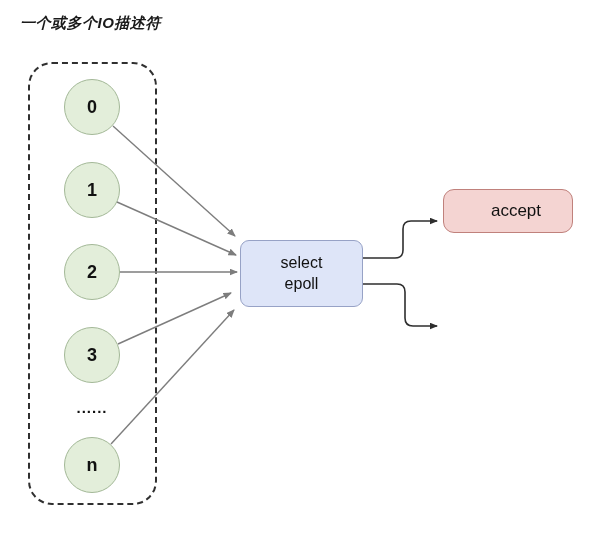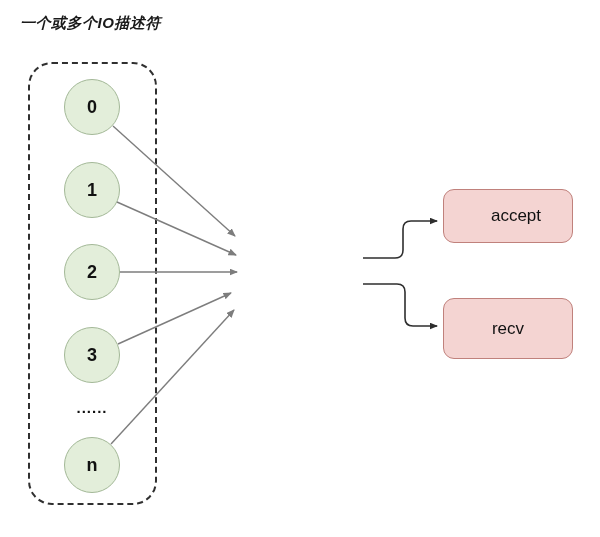--- a/index.html
+++ b/index.html
@@ -31,21 +31,21 @@
     background:var(--blue-fill,#dee5f8);border:1.5px solid var(--blue-stroke,#97a2c6);
     box-sizing:border-box;display:flex;flex-direction:column;align-items:center;justify-content:center;
     font-size:16px;color:#111;line-height:1.3;
   }
   .output-box{
     position:absolute;left:443px;width:130px;border-radius:11px;
     background:var(--red-fill,#f4d4d2);border:1.5px solid var(--red-stroke,#c0817c);
     box-sizing:border-box;display:flex;align-items:center;justify-content:center;
     font-size:17px;color:#111;
   }
-  #output-box-accept{top:189px;height:54px;padding-left:16px;}
+  #output-box-accept{top:189px;height:44px;padding-left:16px;}
   #output-box-recv{top:298px;height:61px;}
   #connector-layer{position:absolute;left:0;top:0;pointer-events:none;}
   .gray-line{stroke:var(--arrow-gray,#7d7d7d);stroke-width:1.4;fill:none;}
   .black-line{stroke:var(--arrow-black,#2e2e2e);stroke-width:1.6;fill:none;}
   .m-gray{fill:var(--arrow-gray,#7d7d7d);}
   .m-black{fill:var(--arrow-black,#2e2e2e);}
 </style>
 </head>
 <body>
 
@@ -66,26 +66,27 @@
   </div>
   <div class="descriptor-node" style="top:327px">
     <span>3</span>
   </div>
   <div class="descriptor-node" style="top:437px">
     <span>n</span>
   </div>
 
   <div id="ellipsis">......</div>
 
+  <div id="hub-box">
+    <span>select</span>
+    <span>epoll</span>
+  </div>
 
   <div id="output-box-accept" class="output-box">
     <span>accept</span>
-  </div>
-  <div id="output-box-recv" class="output-box">
-    <span>recv</span>
   </div>
 
   <svg id="connector-layer" width="600" height="537" viewBox="0 0 600 537" xmlns="http://www.w3.org/2000/svg">
     <defs>
       <marker id="ah-gray" markerWidth="9" markerHeight="8" refX="7.5" refY="3.5" orient="auto" markerUnits="userSpaceOnUse">
         <path class="m-gray" d="M0,0 L8.5,3.5 L0,7 z"></path>
       </marker>
       <marker id="ah-black" markerWidth="9" markerHeight="8" refX="7.5" refY="3.5" orient="auto" markerUnits="userSpaceOnUse">
         <path class="m-black" d="M0,0 L8.5,3.5 L0,7 z"></path>
       </marker>

